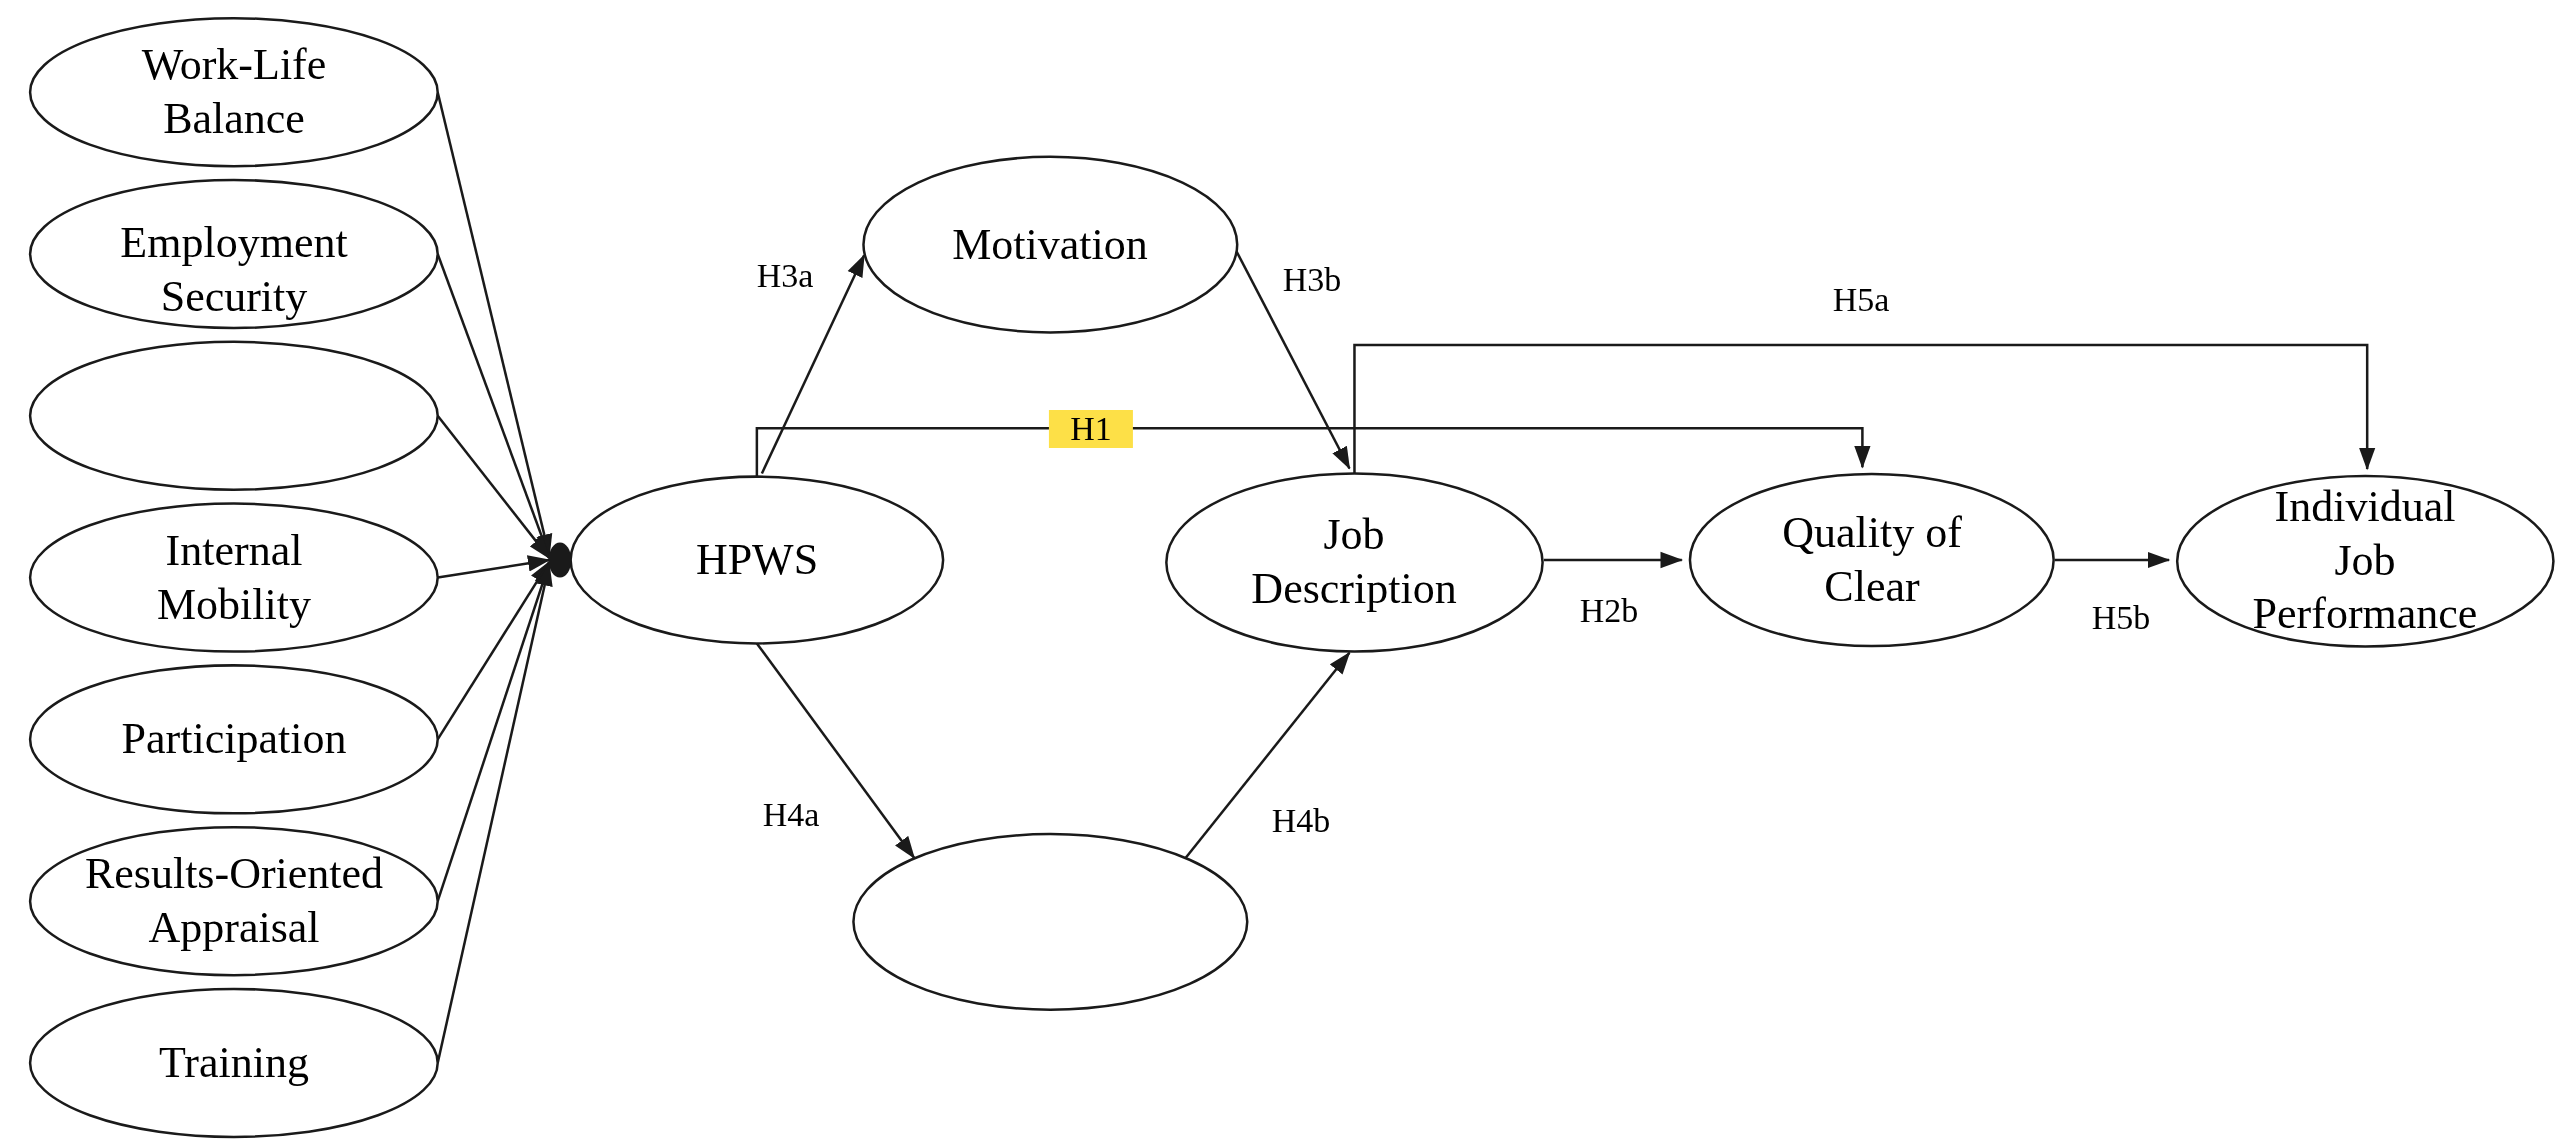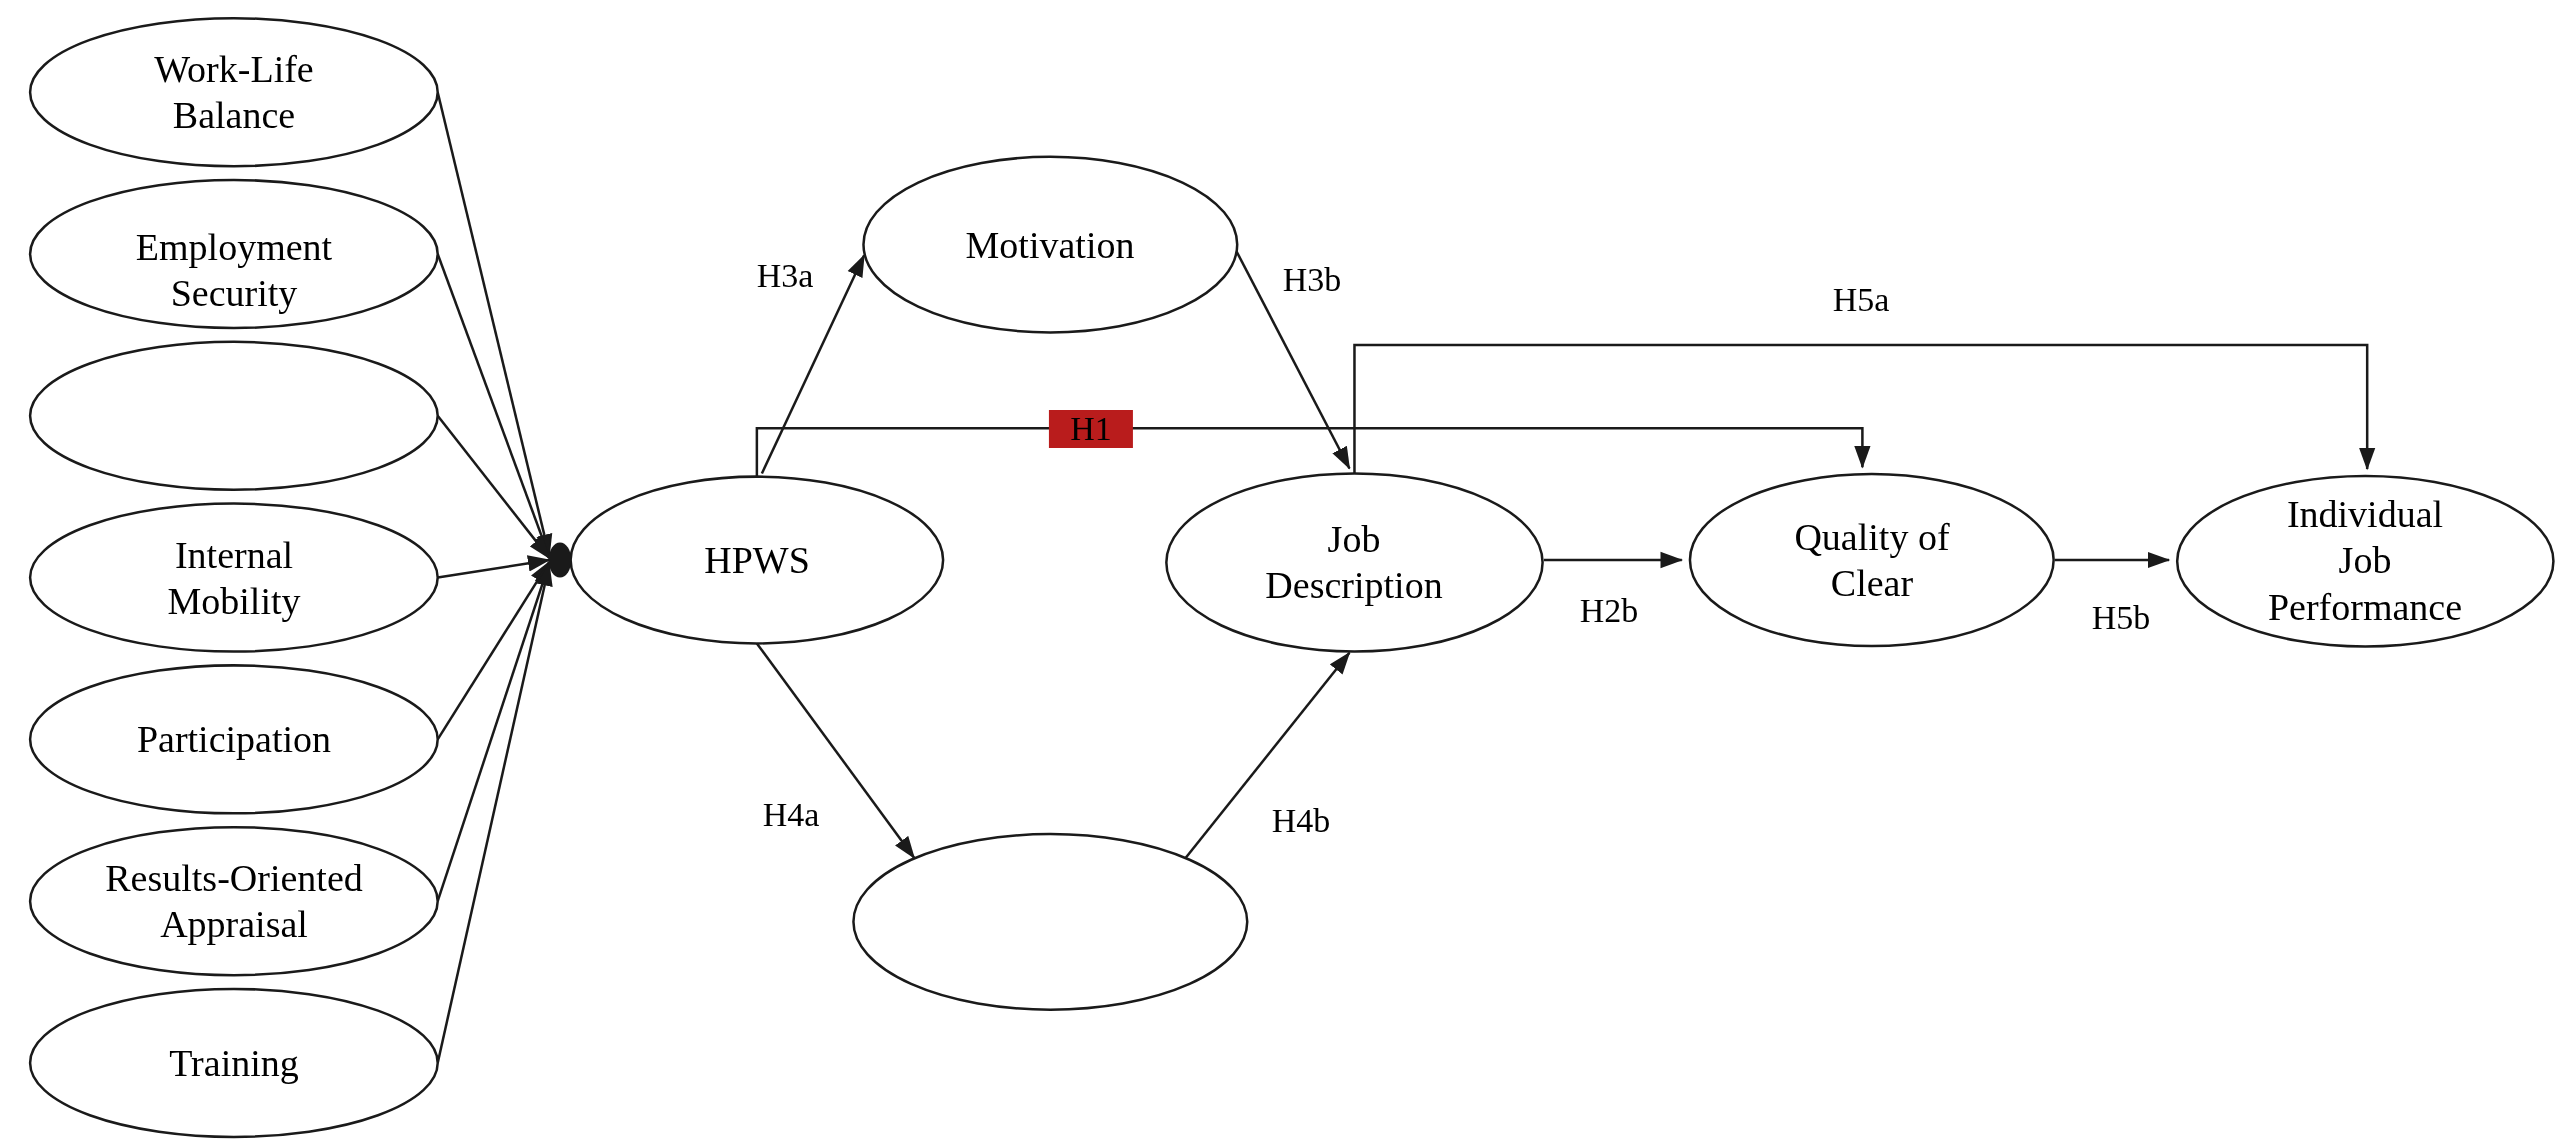--- a/index.html
+++ b/index.html
@@ -10,33 +10,33 @@
     background: #ffffff;
     font-family: "Liberation Serif", "DejaVu Serif", serif;
     color: #000000;
     overflow: hidden;
   }
   #diagram-svg { position: absolute; left: 0; top: 0; }
   .node-label {
     position: absolute;
     transform: translate(-50%, -50%);
     text-align: center;
-    font-size: 38px;
+    font-size: 44px;
     line-height: 1.22;
     white-space: pre-line;
     color: #000000;
   }
   .edge-label {
     position: absolute;
     transform: translate(-50%, -50%);
     font-size: 34px;
     color: #000000;
     white-space: nowrap;
   }
-  .edge-label.on-line { background: #b91c1c; padding: 0 21.3px; }
+  .edge-label.on-line { background: #fde047; padding: 0 21.3px; }
 </style>
 </head>
 <body>
 
 <div id="diagram-canvas">
 
   <svg id="diagram-svg" width="2576" height="1142" viewBox="0 0 4108 1821" xmlns="http://www.w3.org/2000/svg">
     <defs>
       <marker id="arrow" markerUnits="userSpaceOnUse" markerWidth="38" markerHeight="28" viewBox="0 0 38 28" refX="34" refY="14" orient="auto">
         <path d="M0,1 L36,14 L0,27 Z" fill="#1a1a1a"></path>

